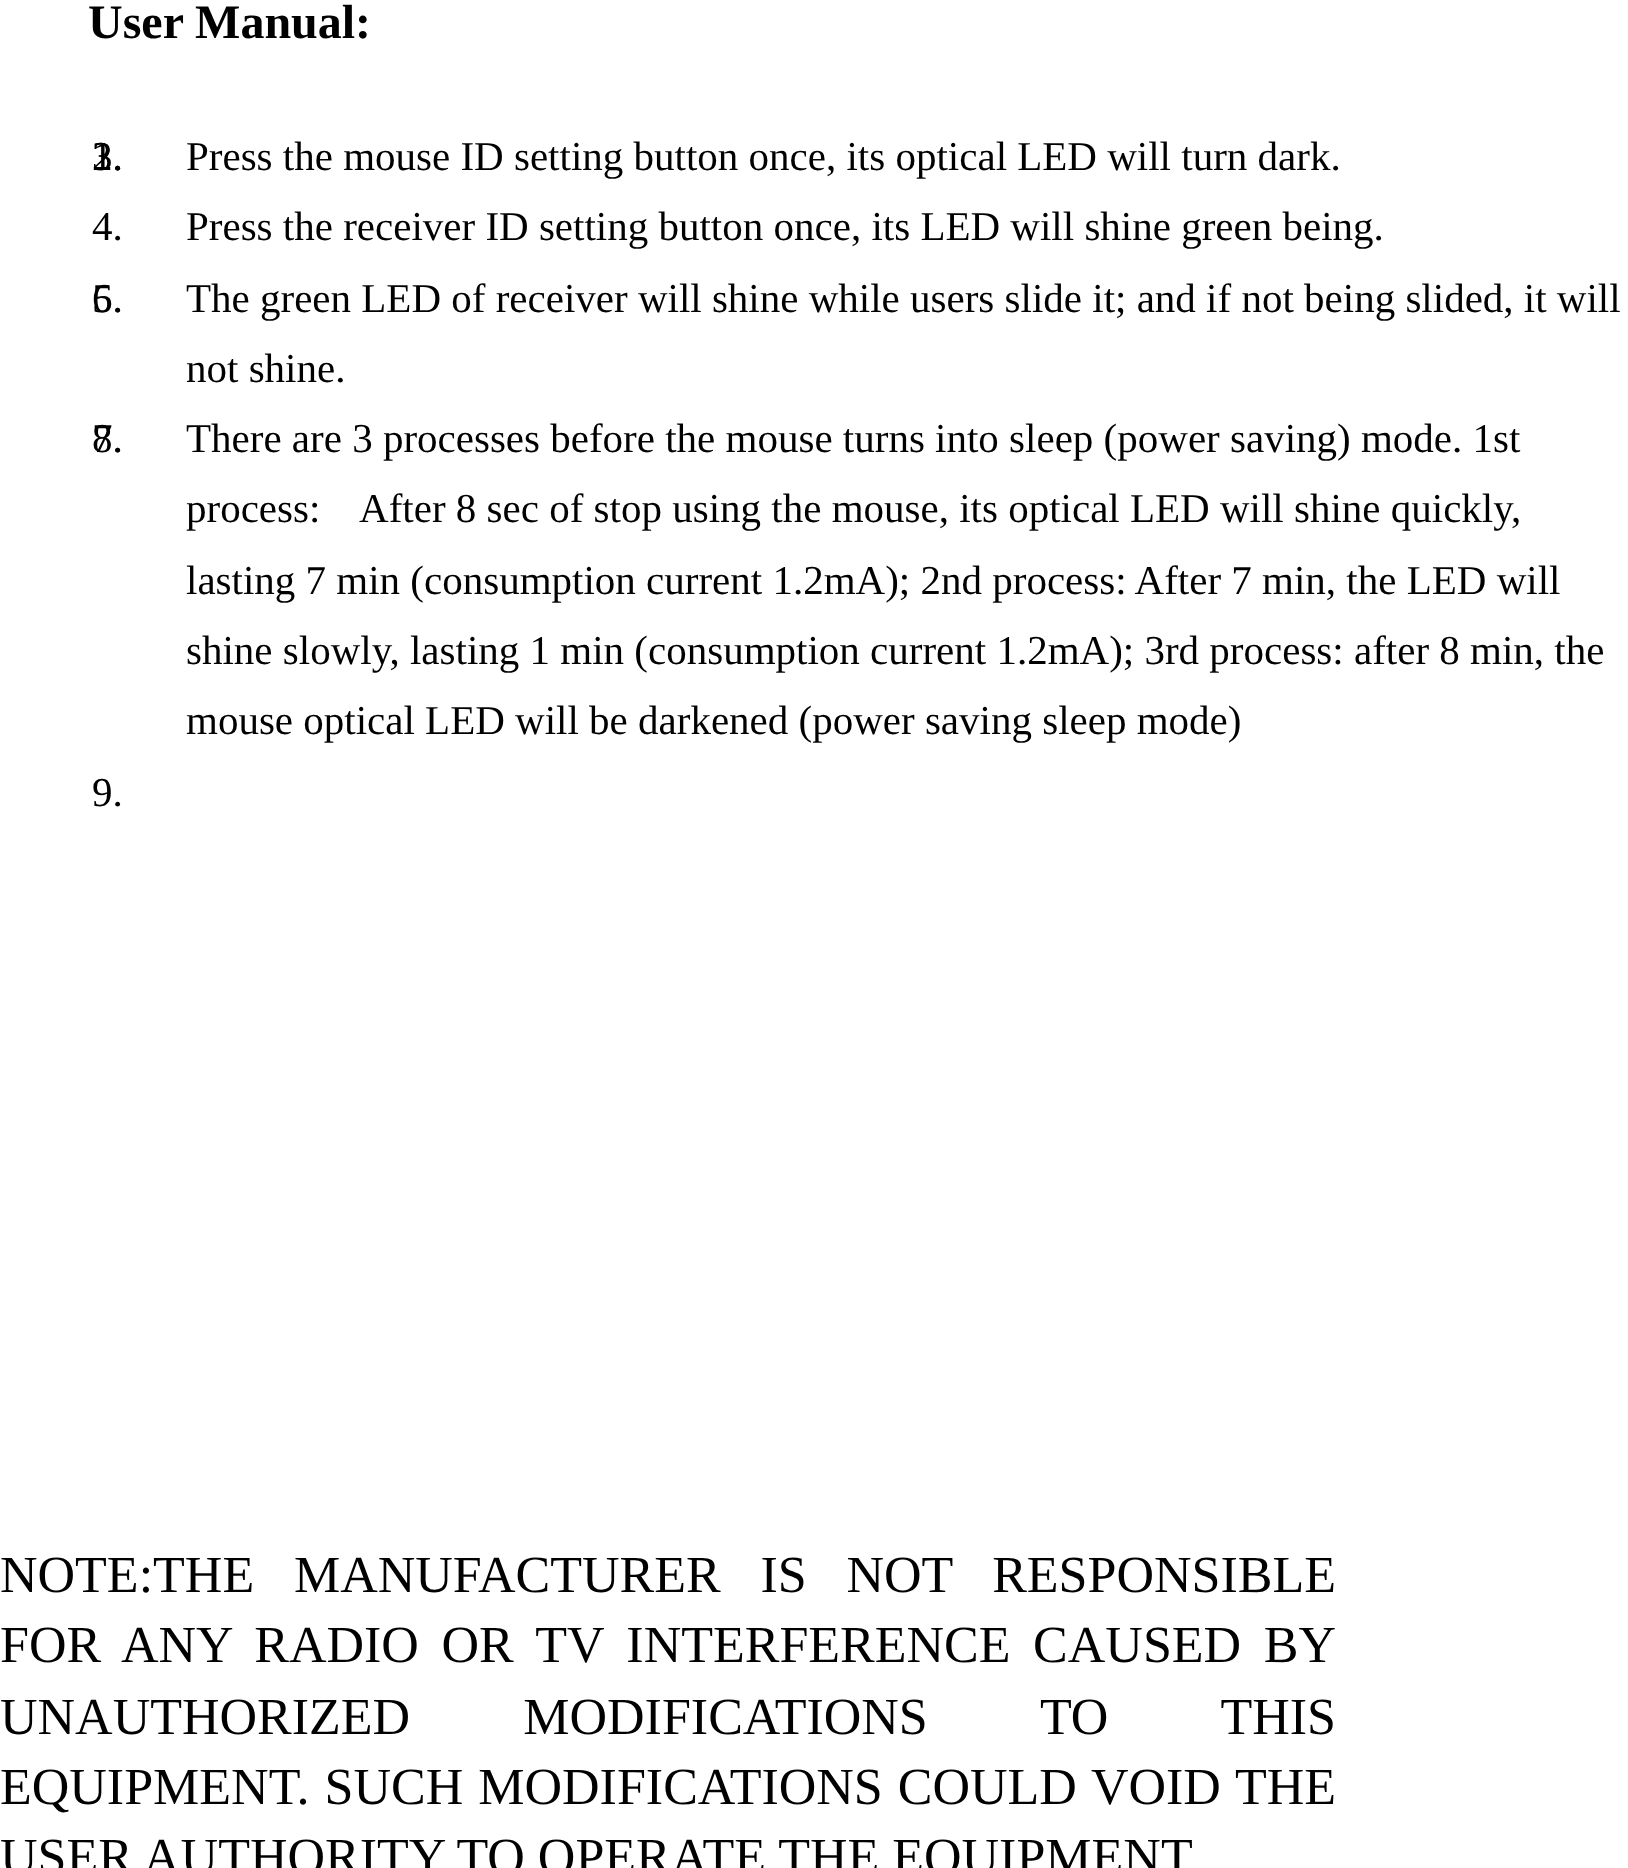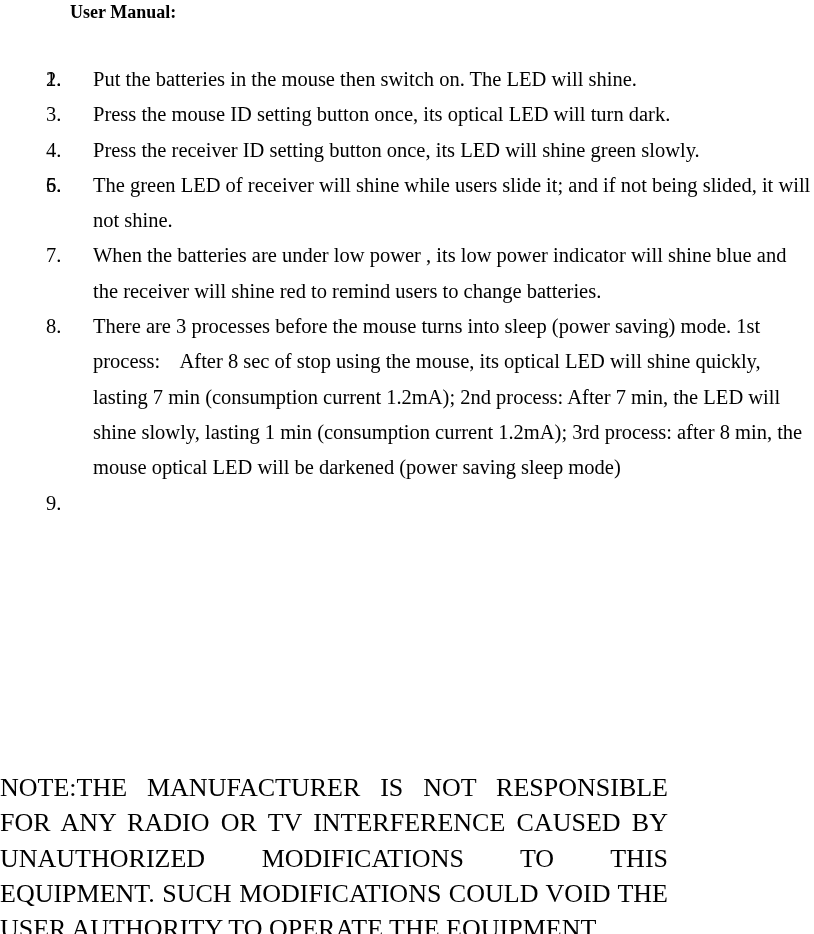--- a/index.html
+++ b/index.html
@@ -2,22 +2,22 @@
 <html><head>
 <meta charset="utf-8">
 <style>
   html, body { margin: 0; padding: 0; background: #ffffff; }
   body {
     width: 814px; height: 934px; overflow: hidden; position: relative;
     font-family: "Liberation Serif", "DejaVu Serif", serif;
     color: #000000;
   }
   .title {
-    position: absolute; left: 70px; top: 0px;
-    font-size: 18px; font-weight: bold; line-height: 24px;
+    position: absolute; left: 44px; top: 0px;
+    font-size: 24px; font-weight: bold; line-height: 24px;
   }
   .list {
     position: absolute; left: 0; top: 62px; width: 814px;
     margin: 0; padding: 0; list-style: none;
   }
   .item {
     position: relative; padding-left: 93px; padding-right: 2px;
     font-size: 20.5px; line-height: 35.3px;
   }
   .num {
@@ -33,40 +33,38 @@
 <body>
 
 <div class="title">User Manual:</div>
 
 <ol class="list">
   <li class="item">
     <span class="num">1.</span>
   </li>
   <li class="item">
     <span class="num">2.</span>
-    <span>Put the batteries in the mouse then switch on. The LED will shine.</span>
   </li>
   <li class="item">
     <span class="num">3.</span>
     <span>Press the mouse ID setting button once, its optical LED will turn dark.</span>
   </li>
   <li class="item">
     <span class="num">4.</span>
-    <span>Press the receiver ID setting button once, its LED will shine green slowly.</span>
+    <span>Press the receiver ID setting button once, its LED will shine green being.</span>
   </li>
   <li class="item">
     <span class="num">5.</span>
   </li>
   <li class="item">
     <span class="num">6.</span>
     <span>The green LED of receiver will shine while users slide it; and if not being slided, it will not shine.</span>
   </li>
   <li class="item">
     <span class="num">7.</span>
-    <span>When the batteries are under low power , its low power indicator will shine blue and the receiver will shine red to remind users to change batteries.</span>
   </li>
   <li class="item">
     <span class="num">8.</span>
     <span style="white-space: pre-wrap;">There are 3 processes before the mouse turns into sleep (power saving) mode. 1st process:    After 8 sec of stop using the mouse, its optical LED will shine quickly, lasting 7 min (consumption current 1.2mA); 2nd process: After 7 min, the LED will shine slowly, lasting 1 min (consumption current 1.2mA); 3rd process: after 8 min, the mouse optical LED will be darkened (power saving sleep mode)</span>
   </li>
   <li class="item">
     <span class="num">9.</span>
   </li>
 </ol>
 

